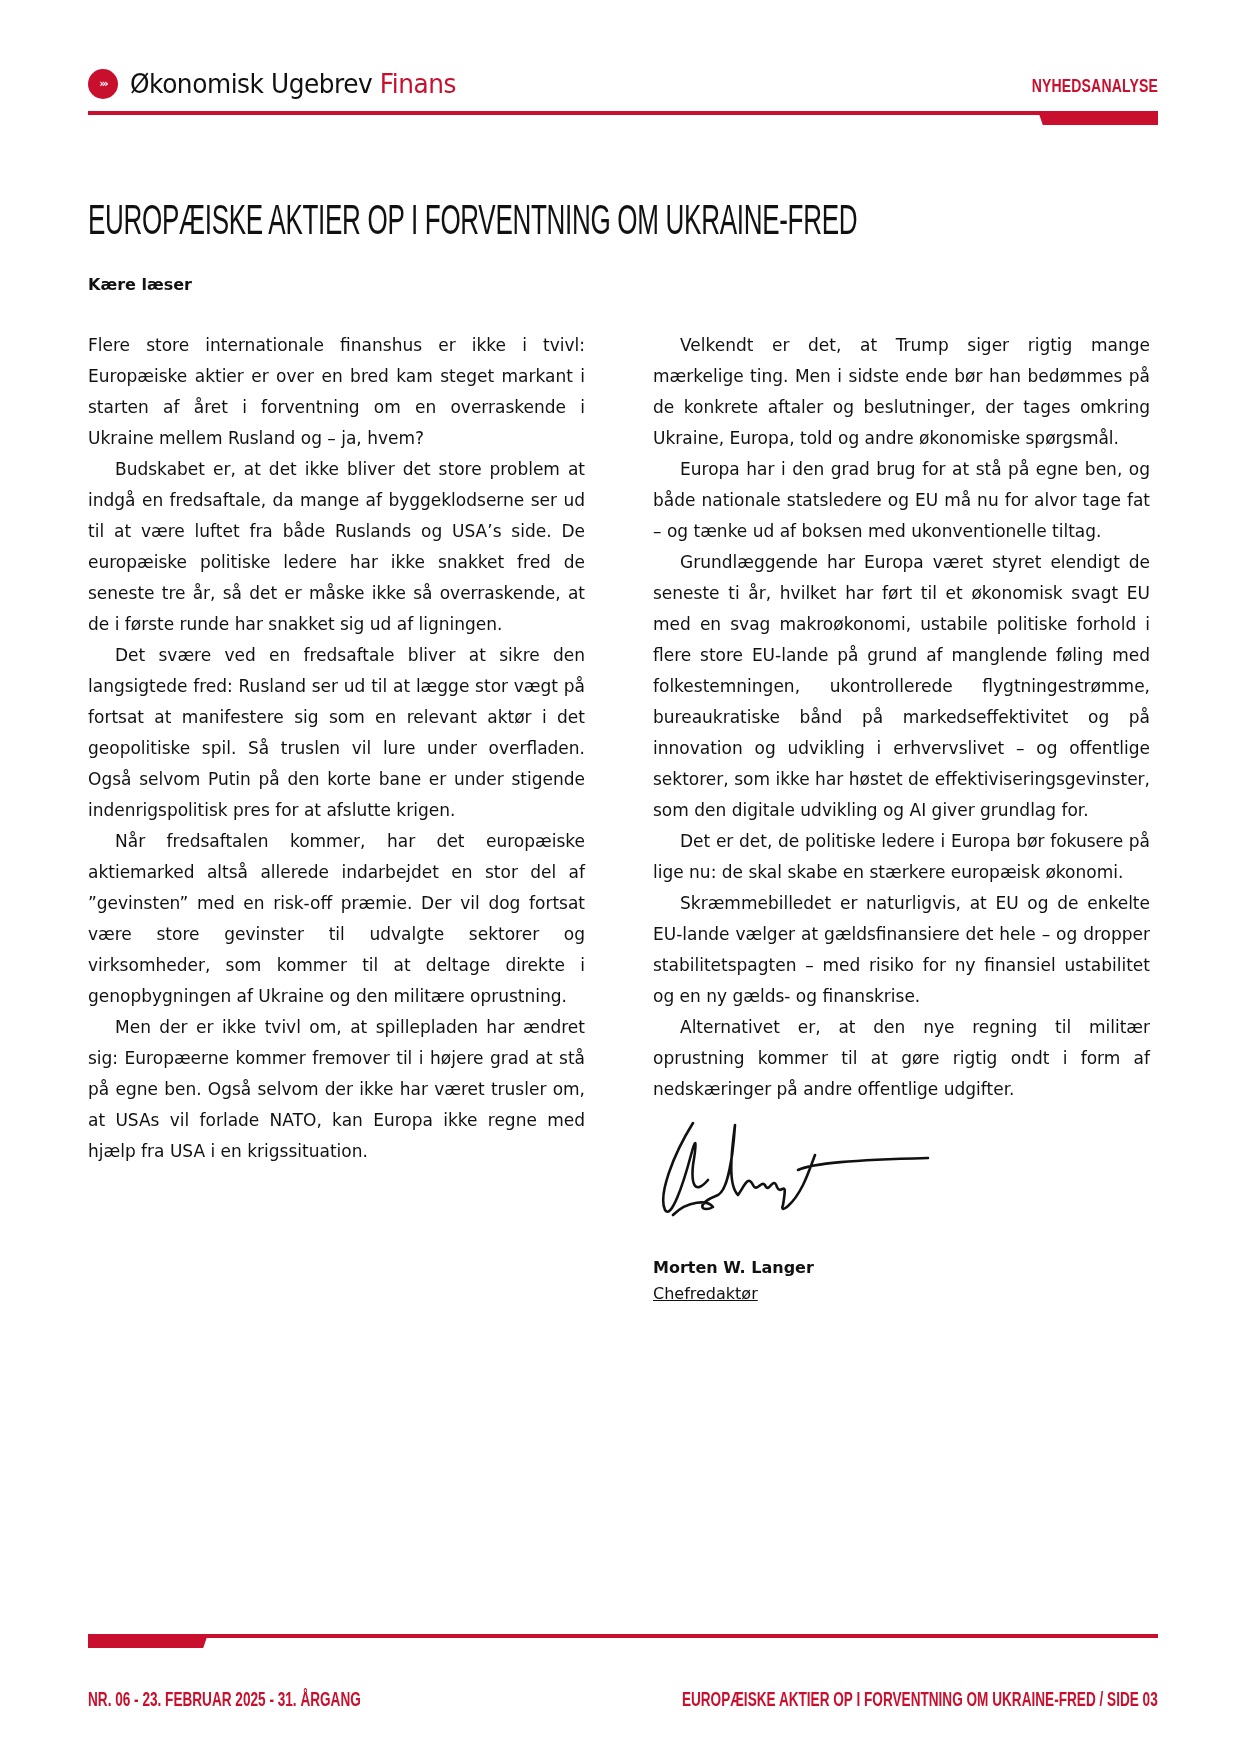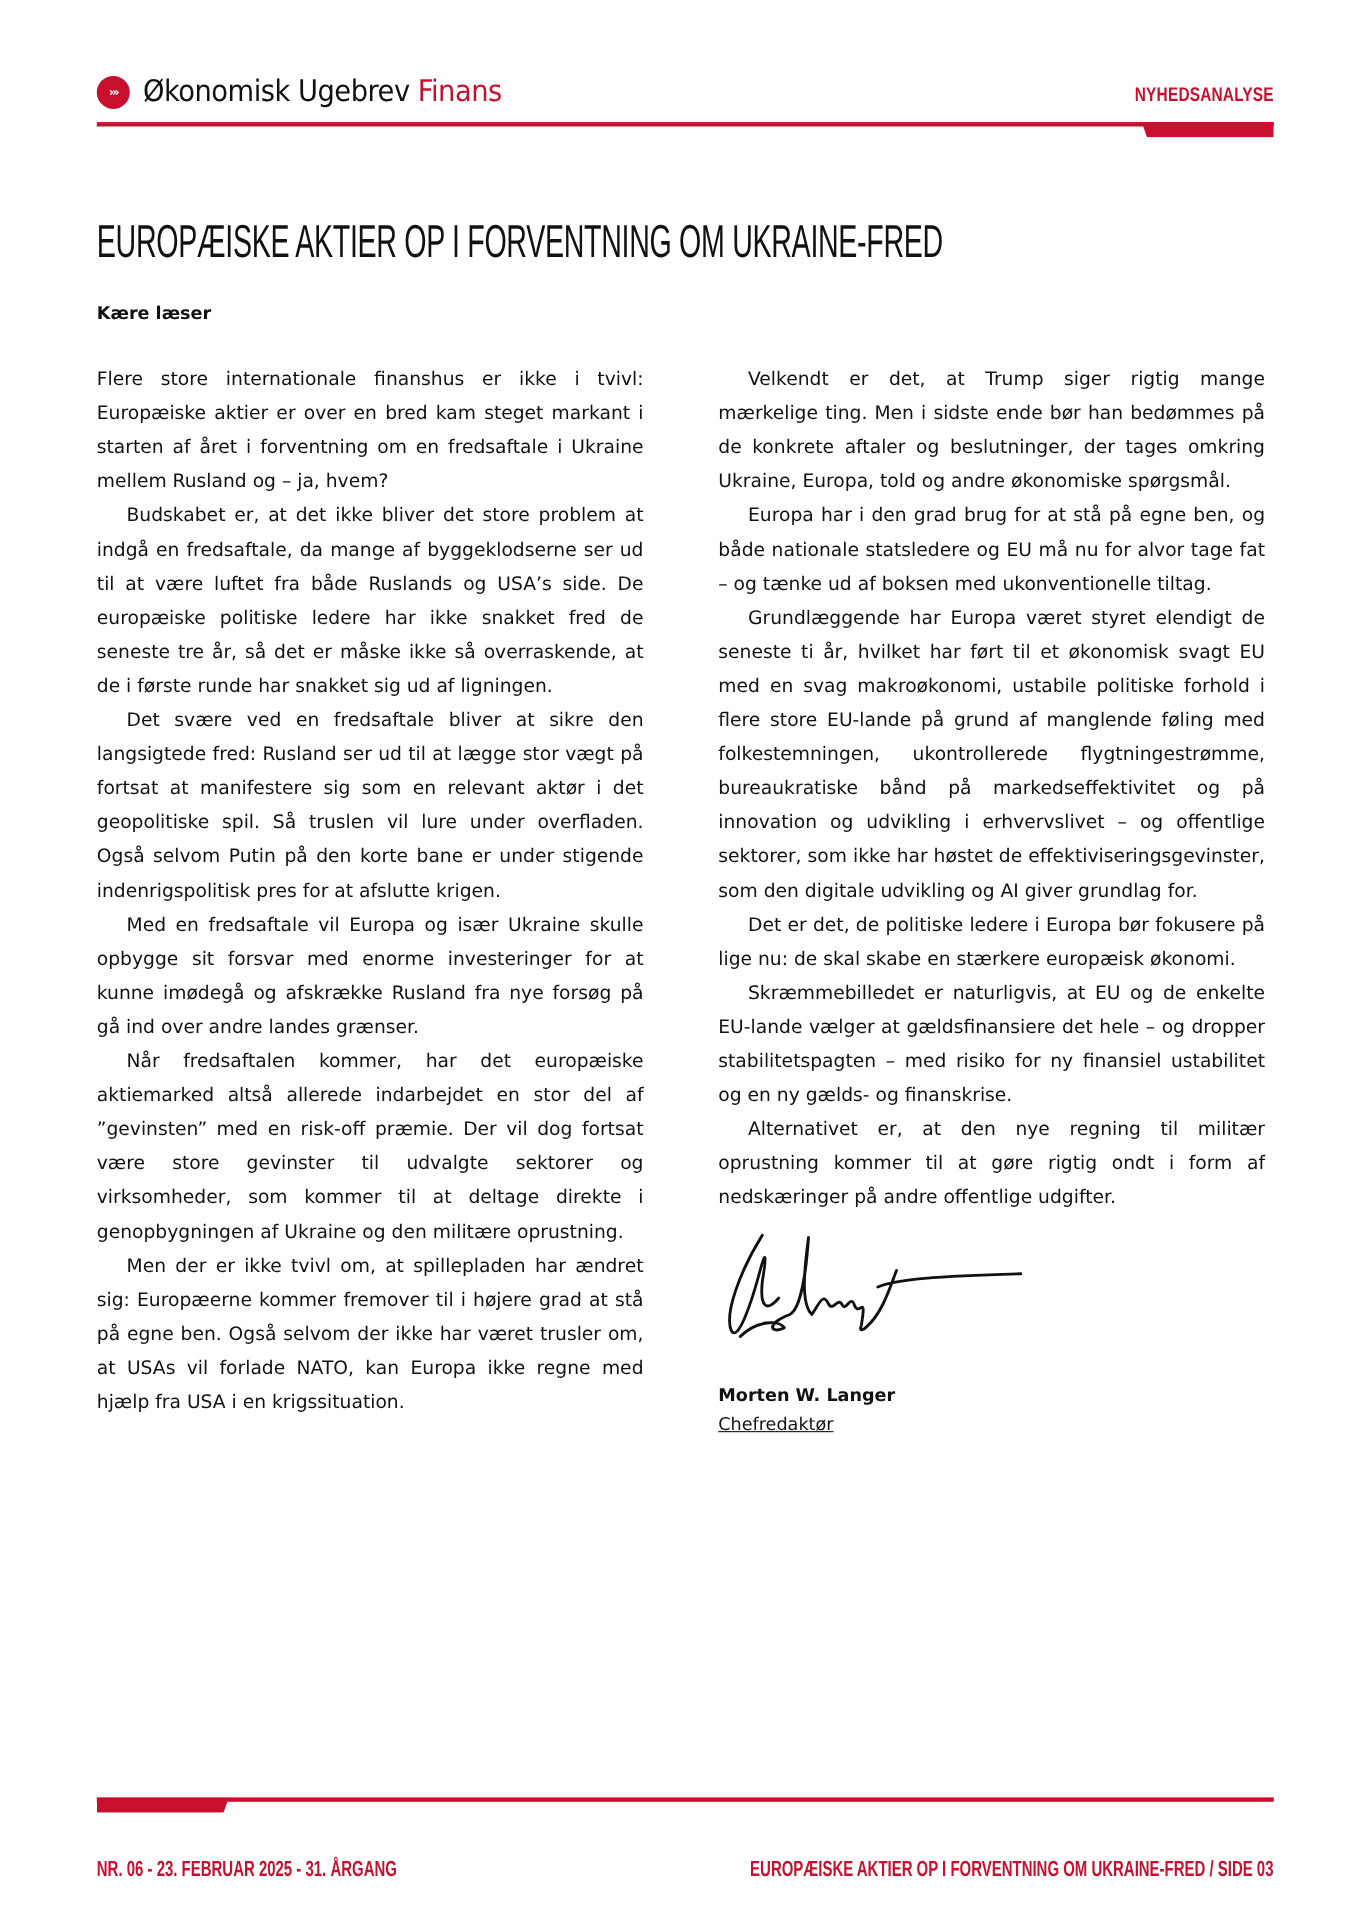--- a/index.html
+++ b/index.html
@@ -40,24 +40,23 @@
   <div class="section-label">NYHEDSANALYSE</div>
 </div>
 <div class="top-rule"></div>
 <div class="top-rule-tab"></div>
 
 <h1 class="title">EUROPÆISKE AKTIER OP I FORVENTNING OM UKRAINE-FRED</h1>
 
 <div class="greeting">Kære læser</div>
 
 <div class="col col-left">
-  <p>Flere store internationale finanshus er ikke i tvivl: Europæiske aktier er over en bred kam steget markant i starten af året i forventning om en fredsaftale i Ukraine mellem Rusland og – ja, hvem?</p>
+  <p>Flere store internationale finanshus er ikke i tvivl: Europæiske aktier er over en bred kam steget markant i starten af året i forventning om en overraskende i Ukraine mellem Rusland og – ja, hvem?</p>
   <p class="ind">Budskabet er, at det ikke bliver det store problem at indgå en fredsaftale, da mange af byggeklodserne ser ud til at være luftet fra både Ruslands og USA’s side. De europæiske politiske ledere har ikke snakket fred de seneste tre år, så det er måske ikke så overraskende, at de i første runde har snakket sig ud af ligningen.</p>
   <p class="ind">Det svære ved en fredsaftale bliver at sikre den langsigtede fred: Rusland ser ud til at lægge stor vægt på fortsat at manifestere sig som en relevant aktør i det geopolitiske spil. Så truslen vil lure under overfladen. Også selvom Putin på den korte bane er under stigende indenrigspolitisk pres for at afslutte krigen.</p>
-  <p class="ind">Med en fredsaftale vil Europa og især Ukraine skulle opbygge sit forsvar med enorme investeringer for at kunne imødegå og afskrække Rusland fra nye forsøg på gå ind over andre landes grænser.</p>
   <p class="ind">Når fredsaftalen kommer, har det europæiske aktiemarked altså allerede indarbejdet en stor del af ”gevinsten” med en risk-off præmie. Der vil dog fortsat være store gevinster til udvalgte sektorer og virksomheder, som kommer til at deltage direkte i genopbygningen af Ukraine og den militære oprustning.</p>
   <p class="ind">Men der er ikke tvivl om, at spillepladen har ændret sig: Europæerne kommer fremover til i højere grad at stå på egne ben. Også selvom der ikke har været trusler om, at USAs vil forlade NATO, kan Europa ikke regne med hjælp fra USA i en krigssituation.</p>
 </div>
 
 <div class="col col-right">
   <p class="ind">Velkendt er det, at Trump siger rigtig mange mærkelige ting. Men i sidste ende bør han bedømmes på de konkrete aftaler og beslutninger, der tages omkring Ukraine, Europa, told og andre økonomiske spørgsmål.</p>
   <p class="ind">Europa har i den grad brug for at stå på egne ben, og både nationale statsledere og EU må nu for alvor tage fat – og tænke ud af boksen med ukonventionelle tiltag.</p>
   <p class="ind">Grundlæggende har Europa været styret elendigt de seneste ti år, hvilket har ført til et økonomisk svagt EU med en svag makroøkonomi, ustabile politiske forhold i flere store EU-lande på grund af manglende føling med folkestemningen, ukontrollerede flygtningestrømme, bureaukratiske bånd på markedseffektivitet og på innovation og udvikling i erhvervslivet – og offentlige sektorer, som ikke har høstet de effektiviseringsgevinster, som den digitale udvikling og AI giver grundlag for.</p>
   <p class="ind">Det er det, de politiske ledere i Europa bør fokusere på lige nu: de skal skabe en stærkere europæisk økonomi.</p>
   <p class="ind">Skræmmebilledet er naturligvis, at EU og de enkelte EU-lande vælger at gældsfinansiere det hele – og dropper stabilitetspagten – med risiko for ny finansiel ustabilitet og en ny gælds- og finanskrise.</p>

